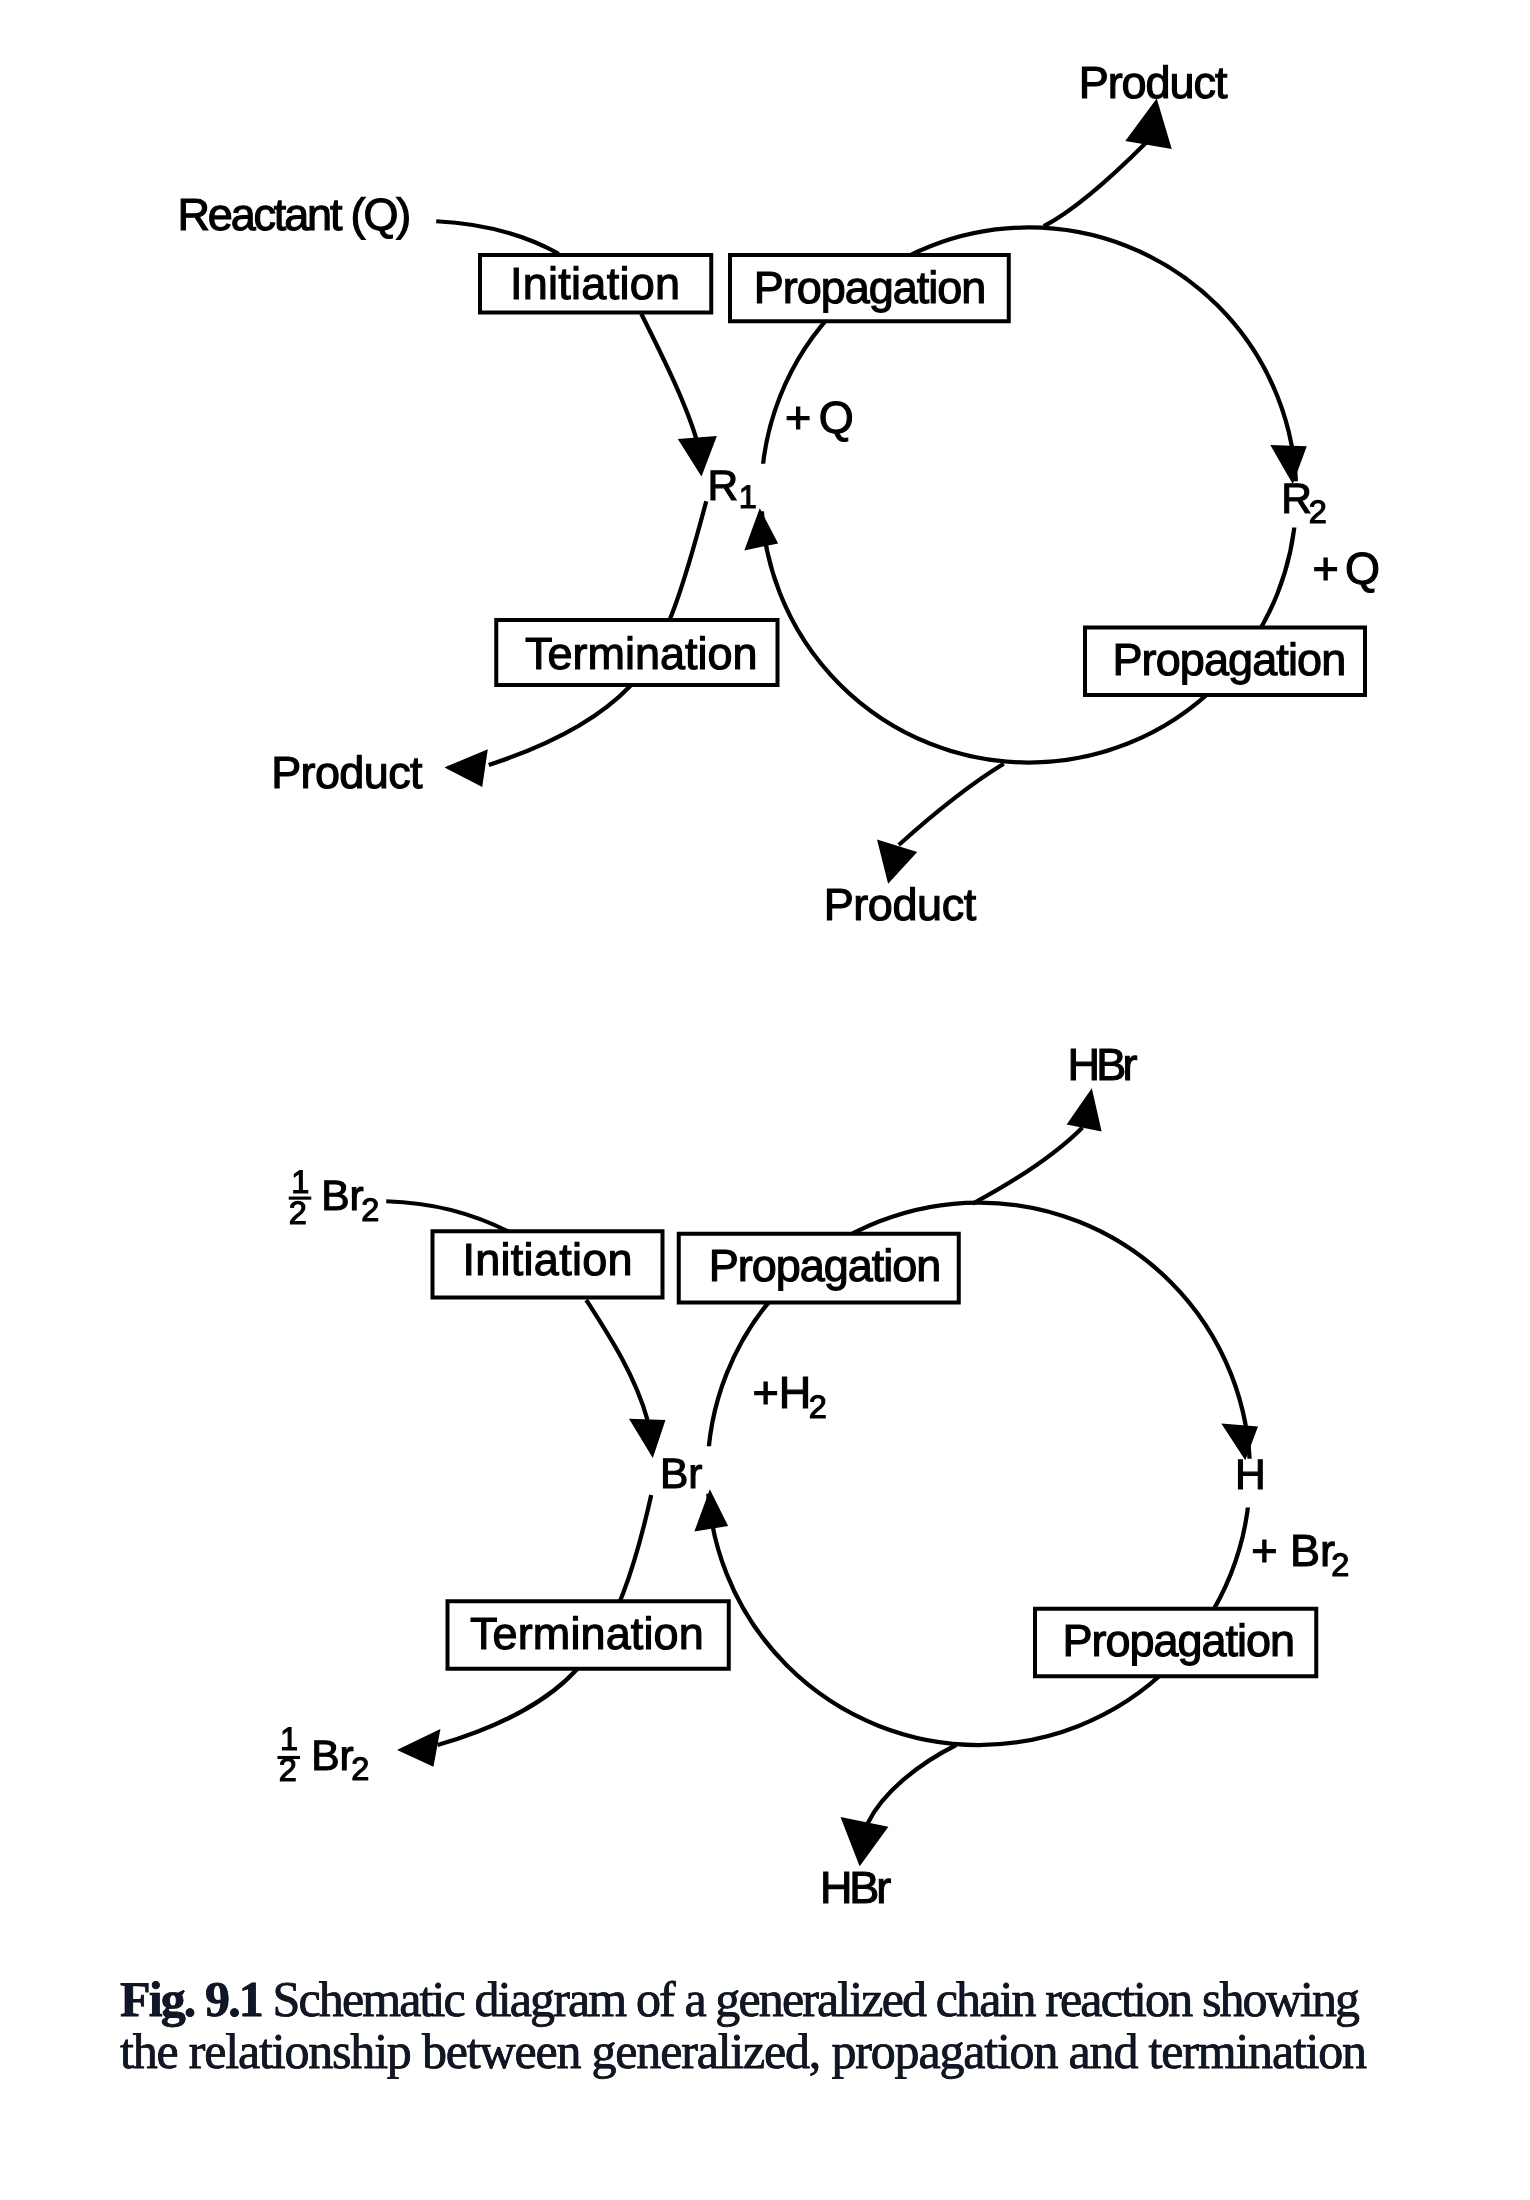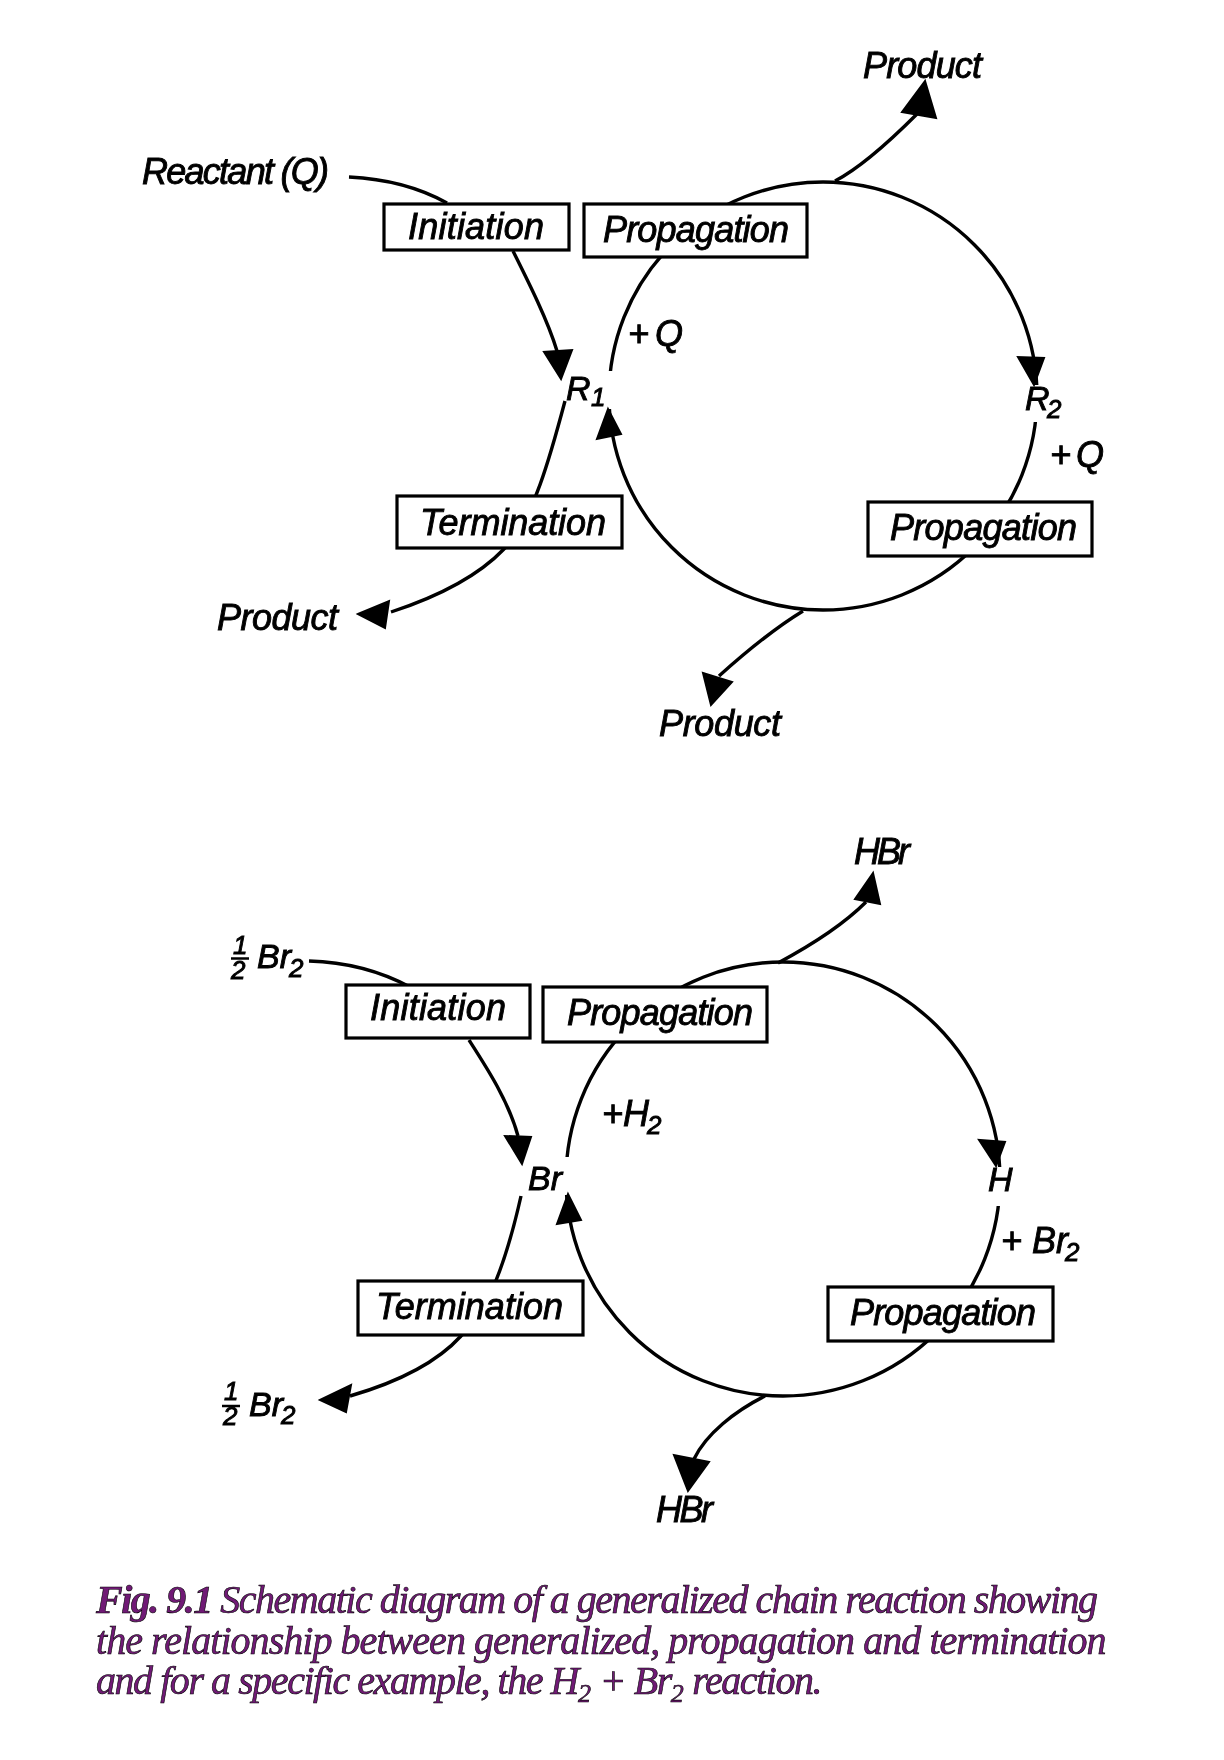--- a/index.html
+++ b/index.html
@@ -1,19 +1,19 @@
 <!DOCTYPE html>
 <html><head>
 <meta charset="utf-8">
 <style>
 html,body{margin:0;padding:0;background:#fff;}
-#page{position:relative;width:1224px;height:1760px;background:#ffffff;overflow:hidden;font-style:italic;}
+#page{position:relative;width:1224px;height:1760px;background:#ffffff;overflow:hidden;}
 svg text{font-family:"Liberation Sans",sans-serif;fill:#000;stroke:#000;stroke-width:0.9px;}
 #caption{position:absolute;left:96px;top:1580px;width:1120px;
- font-family:"Liberation Serif",serif;font-size:40px;line-height:40.5px;color:#701a75;-webkit-text-stroke:0.6px #000;}
+ font-family:"Liberation Serif",serif;font-size:40px;line-height:40.5px;color:#0f172a;-webkit-text-stroke:0.6px #000;}
 #caption .l{white-space:nowrap;}
 #caption .l1{letter-spacing:-1.5px;}
 #caption .l2{letter-spacing:-0.95px;}
 #caption .l3{letter-spacing:-1.45px;}
 #caption sub{font-size:26px;vertical-align:-8px;line-height:0;letter-spacing:0;}
 </style>
 </head>
 <body>
 <div id="page">
 <svg width="1224" height="1760" viewBox="0 0 1224 1760" style="position:absolute;left:0;top:0">
@@ -124,15 +124,14 @@
     <text x="223" y="1425">2</text>
   </g>
   <g stroke="#000" stroke-width="2.5">
     <line x1="231" y1="958.5" x2="249" y2="958.5"></line>
     <line x1="222" y1="1406" x2="240" y2="1406"></line>
   </g>
 </svg>
 <div id="caption">
 <div class="l l1"><b>Fig. 9.1</b> Schematic diagram of a generalized chain reaction showing</div>
 <div class="l l2">the relationship between generalized, propagation and termination</div>
-<div class="l l3">and for a specific example, the H<sub>2</sub> + Br<sub>2</sub> reaction.</div>
 </div>
 </div>
 
 </body></html>

